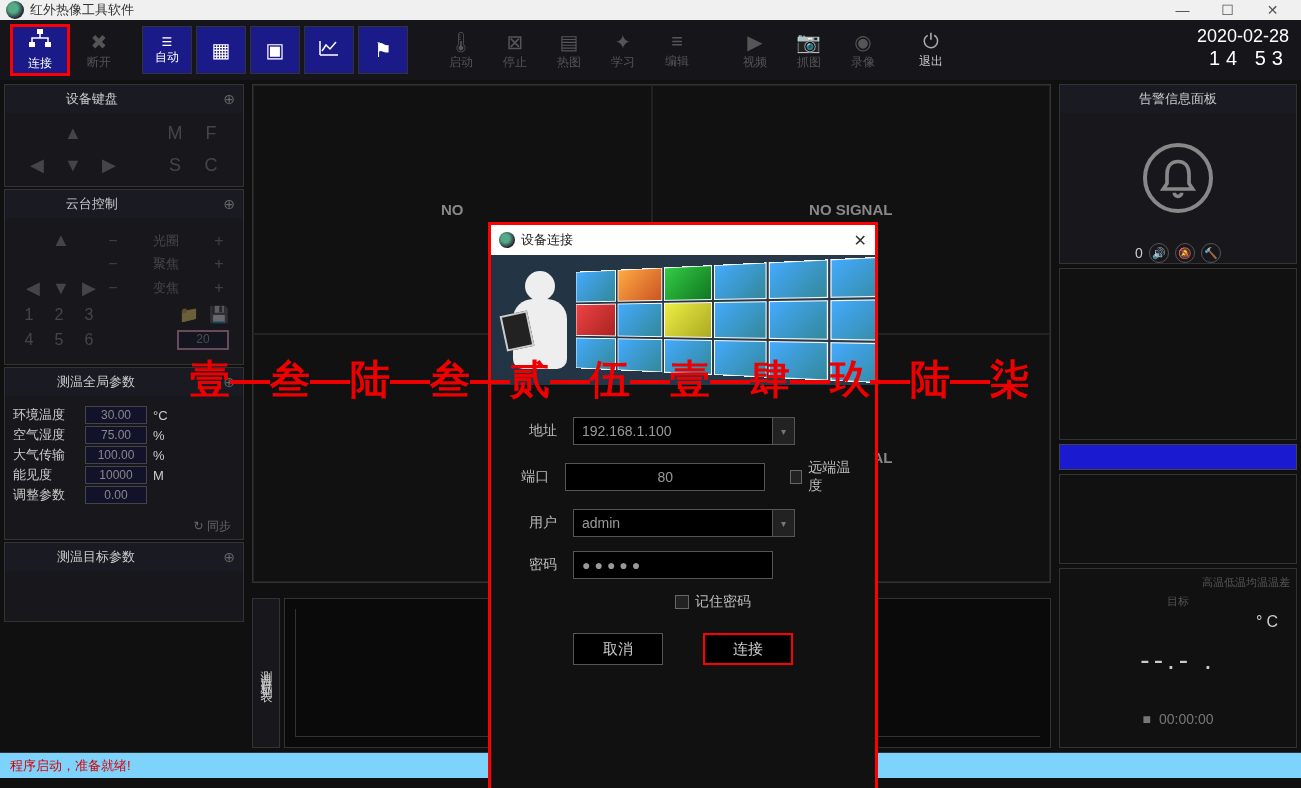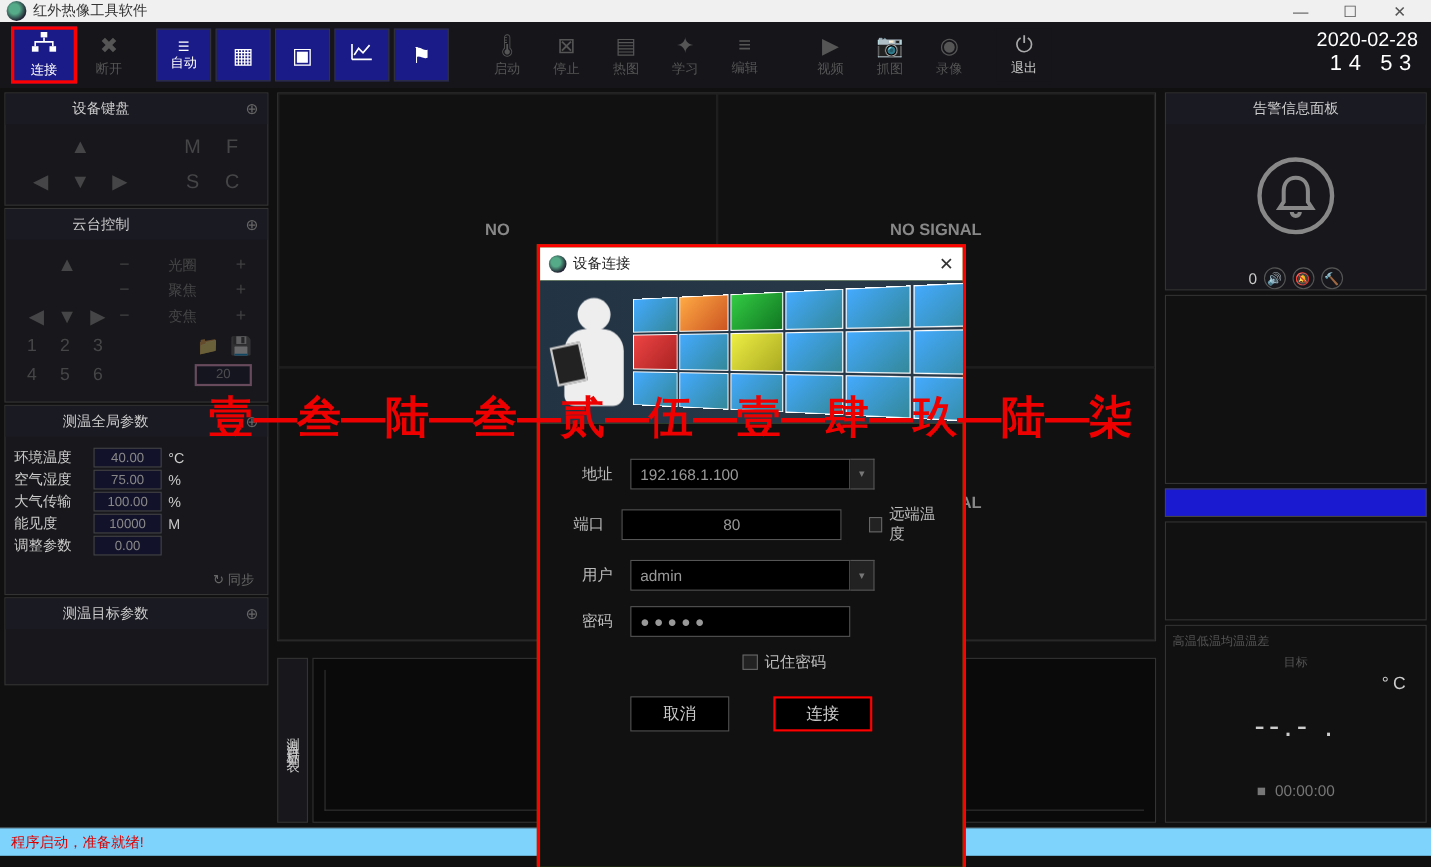--- a/index.html
+++ b/index.html
@@ -67,21 +67,21 @@
 .chart-inner{ position:absolute; inset:10px; border-left:1px solid #333; border-bottom:1px solid #333; }
 
 
 .alarm-panel { height:180px; }
 .bell-wrap { display:flex; flex-direction:column; align-items:center; justify-content:center; height:130px; }
 .bell { width:70px; height:70px; border:4px solid #888; border-radius:50%; display:flex; align-items:center; justify-content:center; }
 .bell svg { width:44px; height:44px; }
 .alarm-ctrls { display:flex; justify-content:center; gap:6px; align-items:center; font-size:14px; color:#ccc; padding-bottom:6px;}
 .mini-btn { width:20px; height:20px; border-radius:50%; border:1px solid #555; display:flex;align-items:center;justify-content:center; font-size:11px;color:#aaa;}
 .temp-panel { flex:0 0 180px; border:1px solid #333; background:#111; padding:6px; }
-.temp-head { display:flex; justify-content:flex-start; font-size:11px; color:#555; }
+.temp-head { display:flex; justify-content:flex-end; font-size:11px; color:#555; }
 .temp-read { display:flex; align-items:center; justify-content:center; height:94px; font-size:28px; color:#ccc; letter-spacing:4px; position:relative;}
 .temp-read .unit { position:absolute; right:8px; top:0; font-size:16px; color:#ccc; }
 .rec-row { display:flex; align-items:center; justify-content:center; gap:8px; font-size:14px; color:#777; }
 .blue-bar { height:26px; background:#1a1ad0; border:1px solid #444; }
 .spacer-panel { flex:1; border:1px solid #333; background:#111; }
 .video-sep { display:flex; flex-direction:column; gap:4px; }
 
 
 .statusbar { height:26px; background:#7dd3fc; color:#d00; font-size:13px; padding:4px 10px; border-top:1px solid #333;}
 
@@ -276,21 +276,21 @@
       </div>
     </div>
     <div class="panel">
       <div class="panel-head">
           <span style="margin:0 auto">测温全局参数</span>
           <span class="plus">⊕</span>
         </div>
       <div class="panel-body">
         <div class="gparam-row">
             <span class="k">环境温度</span>
-            <div class="v">40.00</div>
+            <div class="v">30.00</div>
             <span class="u">°C</span>
           </div>
         <div class="gparam-row">
             <span class="k">空气湿度</span>
             <div class="v">75.00</div>
             <span class="u">%</span>
           </div>
         <div class="gparam-row">
             <span class="k">大气传输</span>
             <div class="v">100.00</div>

